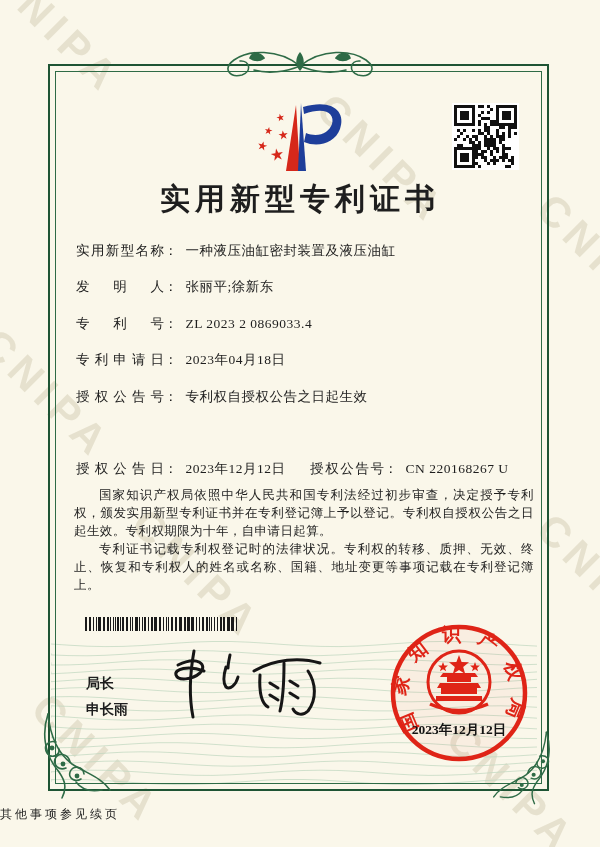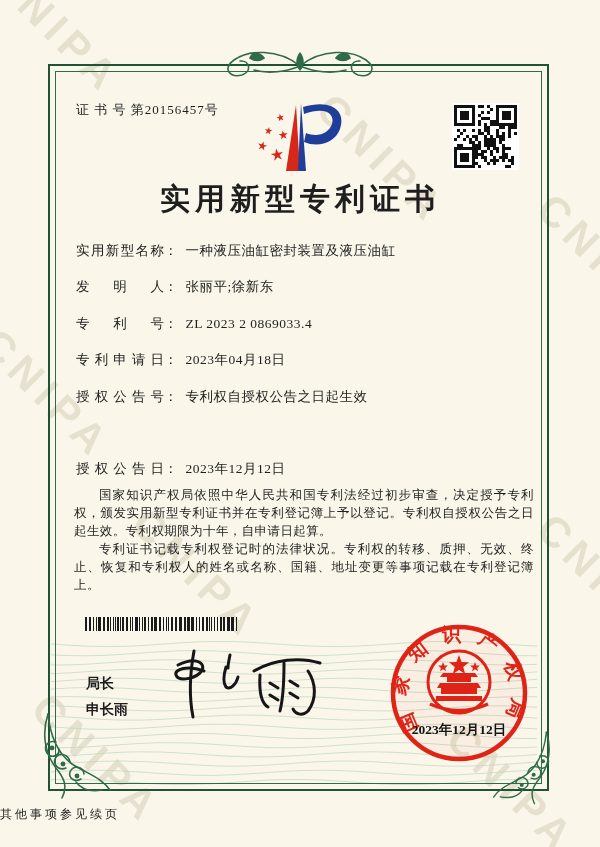--- a/index.html
+++ b/index.html
@@ -130,21 +130,20 @@
         <path d="M38,50 c-2,-9 -12,-10 -15,-3 c-2,6 4,12 11,9"></path>
         <path d="M52,62 c-1,-8 -11,-9 -14,-2 c-2,6 5,11 11,7"></path>
         <path d="M44,70 c6,8 16,10 26,8"></path>
       </g>
       <circle cx="20" cy="36" r="2.4" fill="#2E6B46"></circle>
       <circle cx="31" cy="52" r="2.4" fill="#2E6B46"></circle>
       <circle cx="45" cy="64" r="2.4" fill="#2E6B46"></circle>
     </g>
   </svg>
 
-  <div class="cert-no">证 书 号 第20156457号</div>
 
   <div class="logo">
     <svg width="115" height="84" viewBox="0 0 115 84">
       <path d="M56,10 L60,76 L46,76 Z" fill="#D6281A"></path>
       <path d="M61,8 L66,76 L58,76 Z" fill="#1E3E9A"></path>
       <path d="M63,12 C94,3 106,18 100,34 C95,48 78,53 64,47 L66,38 C78,43 89,38 92,29 C95,19 86,11 64,19 Z" fill="#1E3E9A"></path>
     </svg>
     <span class="star" style="left:36px;top:18px;font-size:10px;transform:rotate(-12deg)">★</span>
     <span class="star" style="left:24px;top:31px;font-size:10px;transform:rotate(10deg)">★</span>
     <span class="star" style="left:38px;top:34px;font-size:12px;transform:rotate(-8deg)">★</span>
@@ -386,20 +385,23 @@
     <span class="flabel">专利号</span><span class="fcolon">：</span><span class="fvalue">ZL 2023 2 0869033.4</span>
   </div>
   <div class="field-row" style="top:351px">
     <span class="flabel">专利申请日</span><span class="fcolon">：</span><span class="fvalue">2023年04月18日</span>
   </div>
   <div class="field-row" style="top:388px">
     <span class="flabel">授权公告号</span><span class="fcolon">：</span><span class="fvalue">专利权自授权公告之日起生效</span>
   </div>
   <div class="field-row" style="top:460px">
     <span class="flabel">授权公告日</span><span class="fcolon">：</span><span class="fvalue">2023年12月12日</span>
+    <span class="fpair2">
+      <span class="flabel">授权公告号</span><span class="fcolon">：</span><span class="fvalue">CN 220168267 U</span>
+    </span>
   </div>
 
   <div class="notice">
     <p>国家知识产权局依照中华人民共和国专利法经过初步审查，决定授予专利权，颁发实用新型专利证书并在专利登记簿上予以登记。专利权自授权公告之日起生效。专利权期限为十年，自申请日起算。</p>
     <p>专利证书记载专利权登记时的法律状况。专利权的转移、质押、无效、终止、恢复和专利权人的姓名或名称、国籍、地址变更等事项记载在专利登记簿上。</p>
   </div>
 
   <div class="barcode"><svg width="156" height="14" viewBox="0 0 156 14">
         <rect x="0" y="0" width="2" height="14" fill="#1a1a1a"></rect>
         <rect x="4" y="0" width="2" height="14" fill="#1a1a1a"></rect>

